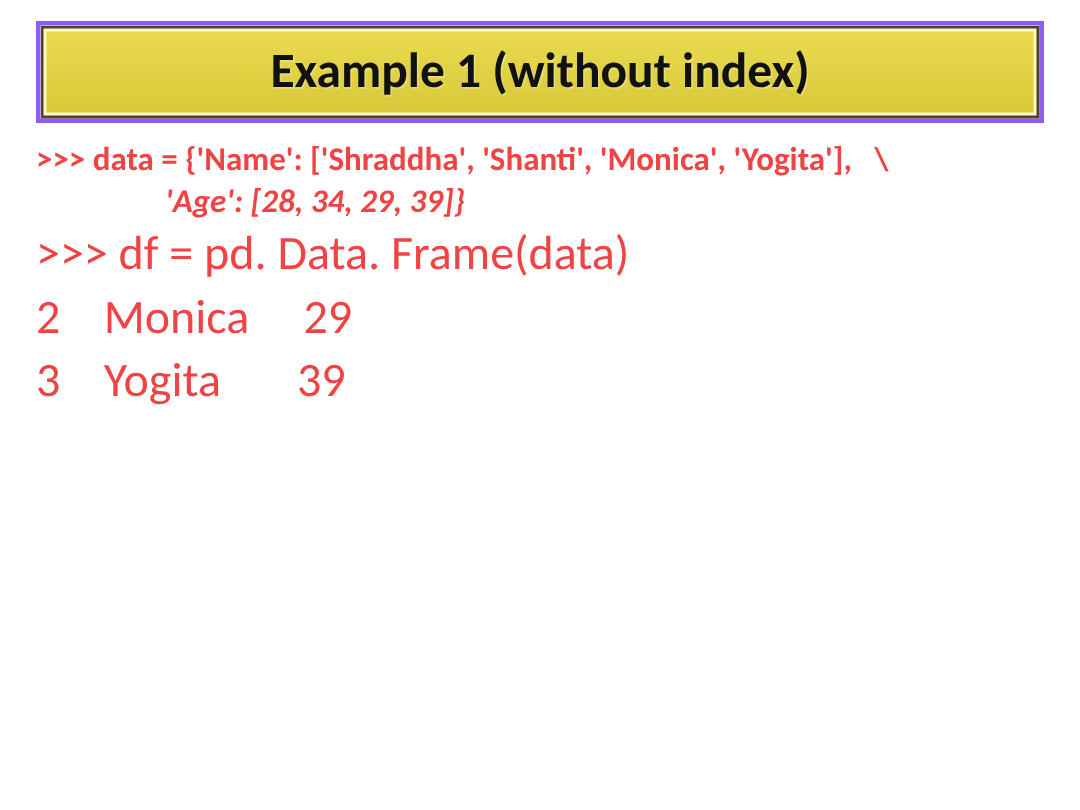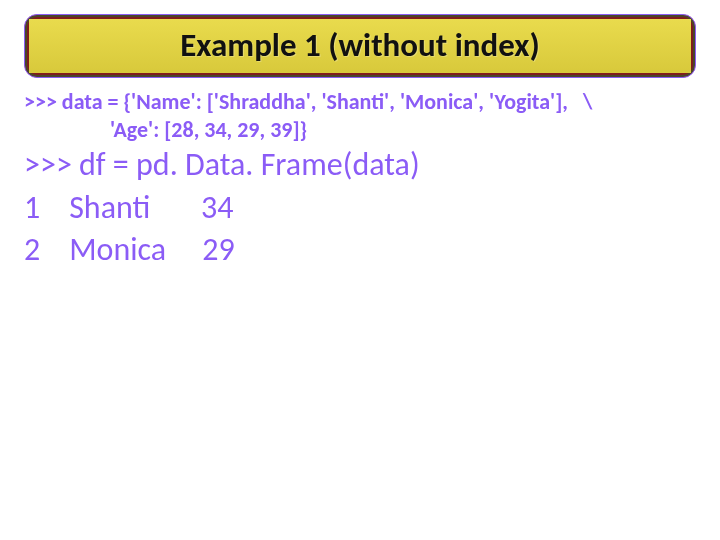--- a/index.html
+++ b/index.html
@@ -11,23 +11,23 @@
     font-family: Calibri, "Segoe UI", Arial, sans-serif;
     color: #000;
   }
   .slide {
     width: 720px;
     height: 540px;
     padding: 14px 18px 0 18px;
     box-sizing: border-box;
   }
   .title-box {
-    background: #7f1d1d;
-    border: 1px solid #8b5cf6;
-    border-radius: 13px;
+    background: #fef9c3;
+    border: 3px solid #8b5cf6;
+    border-radius: 0;
     padding: 0;
     margin: 0 6px 10px 6px;
     box-shadow: inset 0 0 0 2px #4a452a;
   }
   .title-inner {
     background: linear-gradient(#e9db4d, #d8c93b);
     margin: 4px;
     padding: 6px 10px 8px 10px;
     text-align: center;
   }
@@ -36,39 +36,39 @@
     font-weight: 700;
     color: #111;
     text-shadow: 1px 1px 0 rgba(255,255,255,0.25);
   }
   .body {
     padding: 0 6px;
   }
   .line {
     font-size: 22px;
     line-height: 1.28;
-    color: #8b5cf6;
+    color: #ef4444;
     white-space: pre;
   }
   .bold { font-weight: 700; }
   .big  { font-size: 32px; line-height: 1.32; }
-  .indent1 { padding-left: 86px; }
+  .indent1 { padding-left: 86px; font-style: italic; }
 </style>
 </head>
 <body>
 
 <div class="slide">
 
   <div class="title-box">
     <div class="title-inner">
       <span class="title-text">Example 1 (without index)</span>
     </div>
   </div>
 
   <div class="body">
     <div class="line bold">&gt;&gt;&gt; data = {'Name': ['Shraddha', 'Shanti', 'Monica', 'Yogita'],   \</div>
     <div class="line bold indent1">'Age': [28, 34, 29, 39]}</div>
     <div class="line big">&gt;&gt;&gt; df = pd. Data. Frame(data)</div>
-    <div class="line big">1    Shanti       34</div>
     <div class="line big">2    Monica     29</div>
+    <div class="line big">3    Yogita       39</div>
   </div>
 
 </div>
 
 </body></html>

